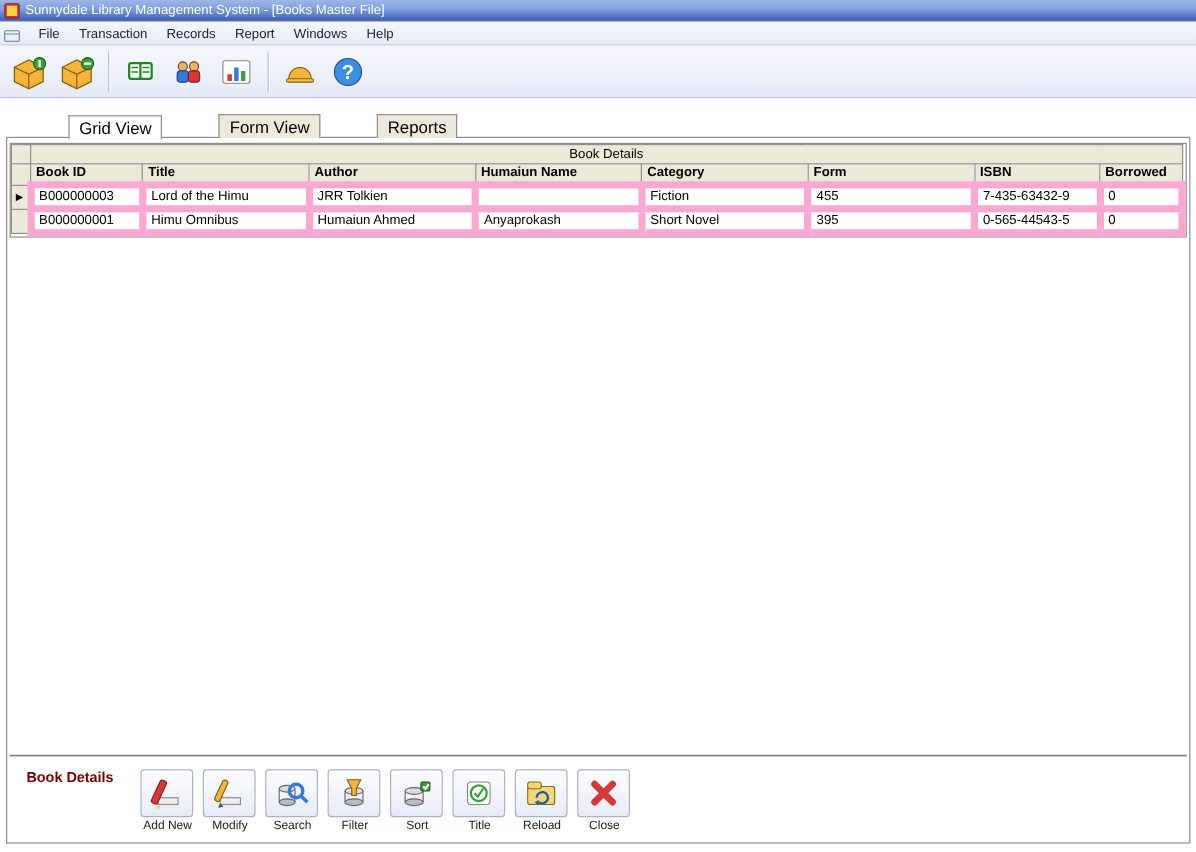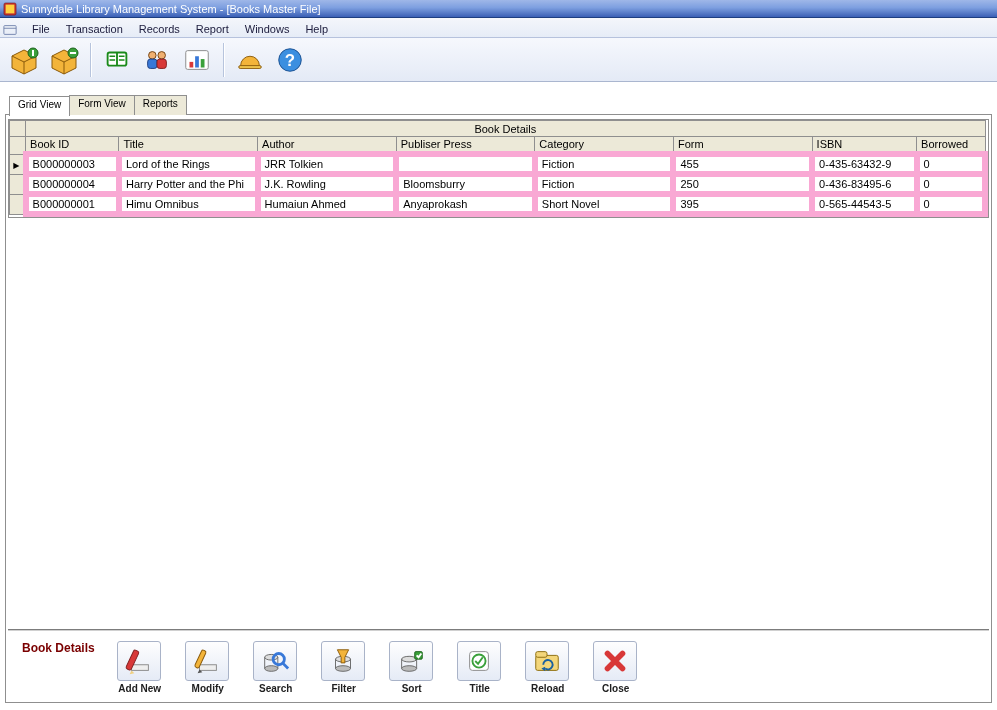--- a/index.html
+++ b/index.html
@@ -86,27 +86,28 @@
   
   .tabs {
     display:flex;
     height:20px;
     padding-left:4px;
     position:relative;
     z-index:2;
   }
   .tab {
     padding:2px 8px;
-    font-size:10px;
+    font-size:14px;
     border:1px solid #8f8f8f;
     background:#ece9d8;
     margin-right:-1px;
     cursor:default;
     border-bottom:none;
     position:relative;
+    margin-left:48px;
   }
   .tab.active {
     background:#fff;
     z-index:3;
     top:1px;
   }
   .tab-body {
     flex:1;
     border:1px solid #8f8f8f;
     border-top:1px solid #8f8f8f;
@@ -133,21 +134,21 @@
   }
   .grid table {
     border-collapse:collapse;
     width:100%;
     table-layout:fixed;
   }
   .grid th {
     background:#ece9d8;
     border:1px solid #8f8f8f;
     text-align:left;
-    font-weight:normal;
+    font-weight:bold;
     padding:1px 4px;
     height:16px;
     white-space:nowrap;
     overflow:hidden;
   }
   .grid td {
     border:6px solid #f9a8d4;
     padding:1px 4px;
     height:18px;
     white-space:nowrap;
@@ -193,22 +194,21 @@
     font-size:12px;
     margin-bottom: 2px;
   }
   .bottom-caption .desc {
     max-width:190px;
     color:#202020;
     line-height:1.25em;
   }
   .action-buttons {
     display:flex;
-    gap:22px;
-    font-weight:bold;
+    gap:6px;
   }
   .action-btn {
     width:46px;
     text-align:center;
     cursor:default;
   }
   .action-btn .icon-wrap {
     width:44px; height:40px;
     border:1px solid #a9b3c8;
     background: linear-gradient(#fefefe,#e5ebf6);
@@ -334,48 +334,37 @@
           <tbody>
               <tr class="caption-row">
             <td class="row-header"></td>
             <td colspan="8">Book Details</td>
           </tr>
           <tr>
             <th class="row-header"></th>
             <th>Book ID</th>
             <th>Title</th>
             <th>Author</th>
-            <th>Publiser Press</th>
+            <th>Humaiun Name</th>
             <th>Category</th>
             <th>Form</th>
             <th>ISBN</th>
             <th>Borrowed</th>
           </tr>
           </tbody>
             <tbody id="grid-rows">
               <tr>
                 <td class="row-header current"></td>
                 <td>B000000003</td>
-                <td>Lord of the Rings</td>
+                <td>Lord of the Himu</td>
                 <td>JRR Tolkien</td>
                 <td></td>
                 <td>Fiction</td>
                 <td>455</td>
-                <td>0-435-63432-9</td>
-                <td>0</td>
-              </tr>
-              <tr>
-                <td class="row-header"></td>
-                <td>B000000004</td>
-                <td>Harry Potter and the Phi</td>
-                <td>J.K. Rowling</td>
-                <td>Bloomsburry</td>
-                <td>Fiction</td>
-                <td>250</td>
-                <td>0-436-83495-6</td>
+                <td>7-435-63432-9</td>
                 <td>0</td>
               </tr>
               <tr>
                 <td class="row-header"></td>
                 <td>B000000001</td>
                 <td>Himu Omnibus</td>
                 <td>Humaiun Ahmed</td>
                 <td>Anyaprokash</td>
                 <td>Short Novel</td>
                 <td>395</td>

